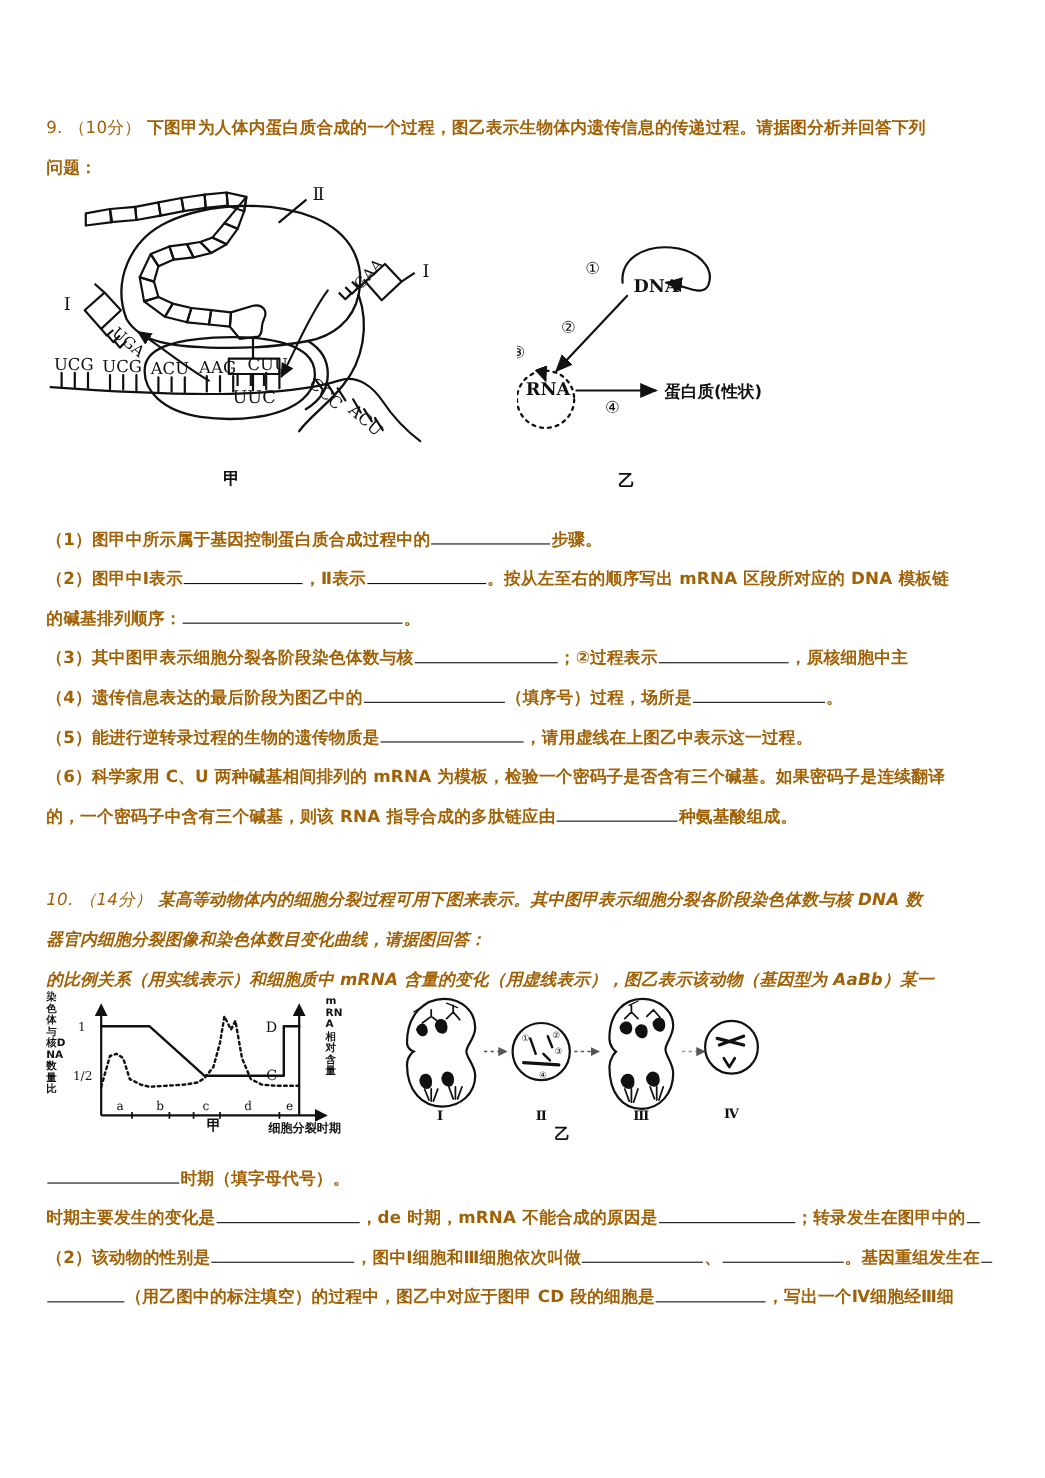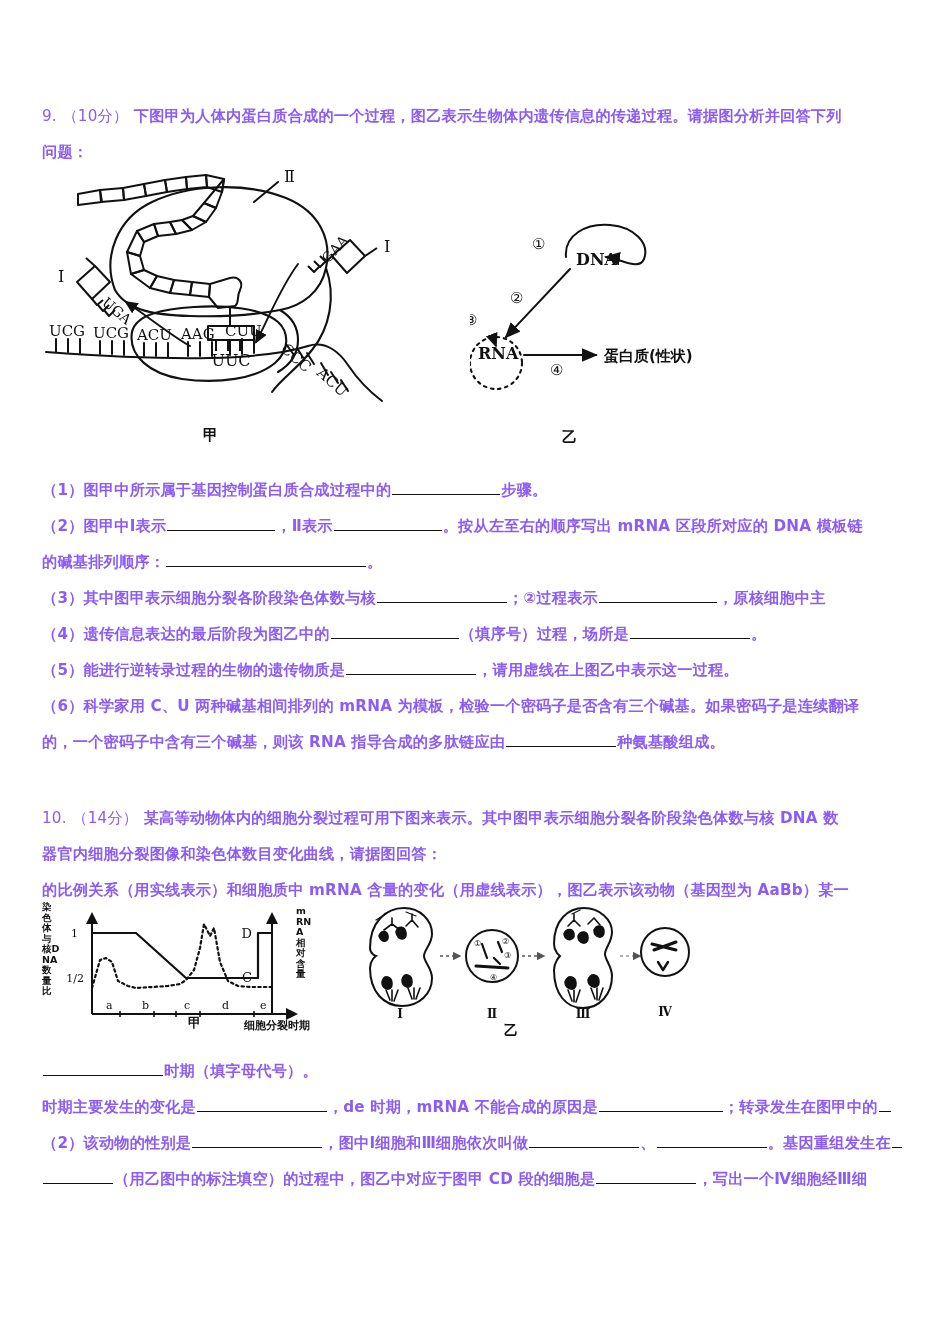--- a/index.html
+++ b/index.html
@@ -25,21 +25,21 @@
     position: absolute;
     left: 42px;
     width: 872px;
   }
   .para {
     font-size: 15.2px;
     line-height: 36px;
     letter-spacing: 0.2px;
     text-align: justify;
     font-weight: 700;
-    color: #8b5cf6;
+    color: #a16207;
     margin: 0;
   }
   .lead {
     font-weight: 400;
   }
   .blank {
     display: inline-block;
     border-bottom: 1.4px solid #111;
     height: 15px;
     vertical-align: baseline;
@@ -236,21 +236,21 @@
     </p>
 
     <p class="para">
       <span>（6）</span><span>科学家用 C、U 两种碱基相间排列的 mRNA 为模板，检验一个密码子是否含有三个碱基。如果密码子是连续翻译</span>
     </p>
     <p class="para">
       <span>的，一个密码子中含有三个碱基，则该 RNA 指导合成的多肽链应由</span><span class="blank" style="width:110px;"></span><span>种氨基酸组成。</span>
     </p>
   </div>
 
-  <div class="q-block" style="top:800px;">
+  <div class="q-block" style="top:800px;font-style:italic;">
     <p class="para">
       <span class="lead">10.</span>
       <span class="lead">（14分）</span>
       <span>某高等动物体内的细胞分裂过程可用下图来表示。其中图甲表示细胞分裂各阶段染色体数与核 DNA 数</span>
     </p>
     <p class="para">器官内细胞分裂图像和染色体数目变化曲线，请据图回答：</p>
     <p class="para">的比例关系（用实线表示）和细胞质中 mRNA 含量的变化（用虚线表示），图乙表示该动物（基因型为 AaBb）某一</p>
   </div>
 
   <div class="fig" style="left:44px; top:902px;">

